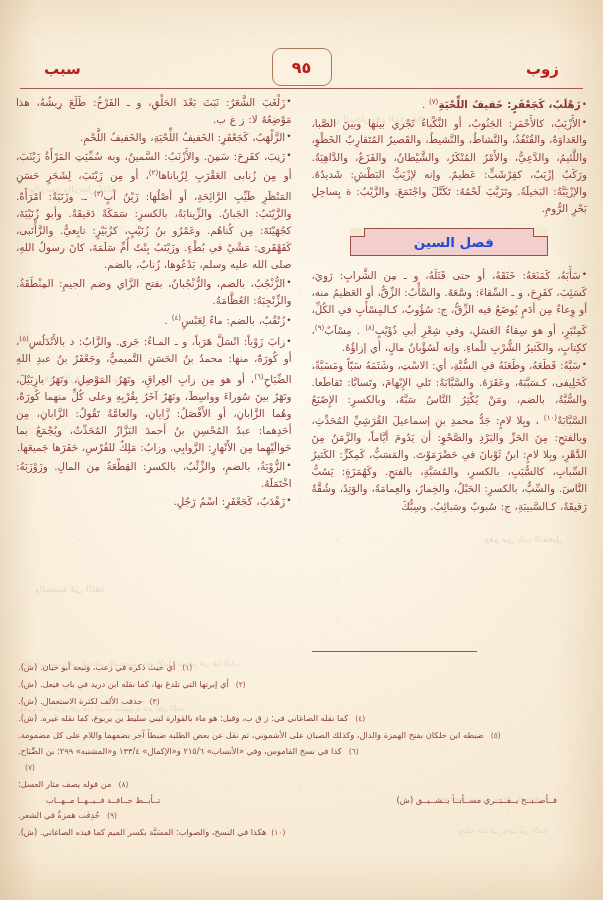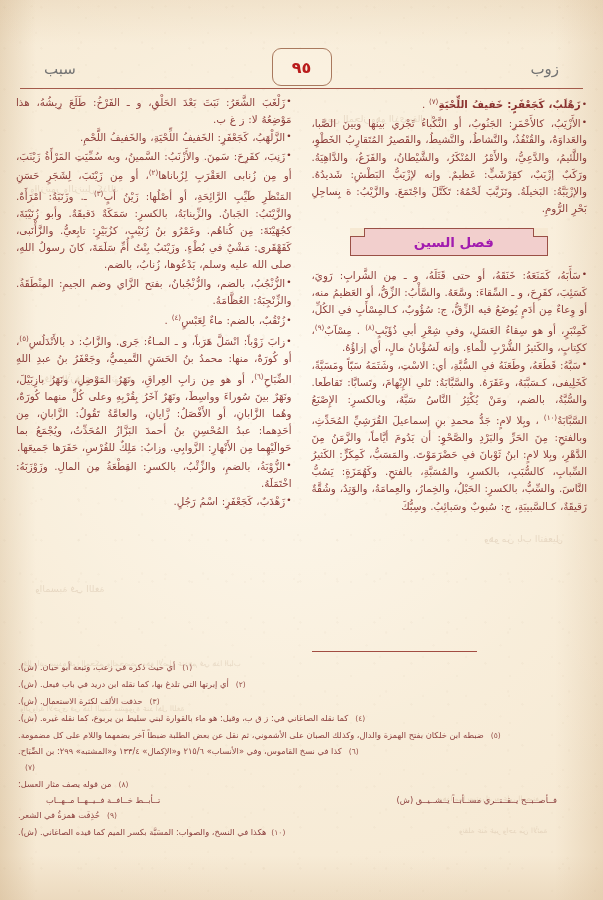--- a/index.html
+++ b/index.html
@@ -50,22 +50,22 @@
     top: 50px;
     left: 22px;
     right: 22px;
     height: 40px;
   }
   .hdr-word {
     position: absolute;
     top: 10px;
     font-family: "DejaVu Sans", sans-serif;
     font-size: 15px;
-    font-weight: normal;
-    color: #737373;
+    font-weight: bold;
+    color: #b91c1c;
     letter-spacing: 0.5px;
   }
   .hdr-right { right: 22px; text-align: right; }
   .hdr-left  { left: 22px; }
 
   .pagebox {
     position: absolute;
     left: 50%;
     transform: translateX(-50%);
     top: -2px;
@@ -165,21 +165,21 @@
     height: 9px;
     background: #f6e9d3;
     border-bottom: 1.1px solid #9a5046;
     box-sizing: border-box;
   }
   .fasl::before { left: -1.1px;  border-right: 1.1px solid #9a5046; }
   .fasl::after  { right: -1.1px; border-left: 1.1px solid #9a5046; }
   .fasl-label {
     font-size: 13.5px;
     font-weight: bold;
-    color: #a21caf;
+    color: #1d4ed8;
     letter-spacing: 0.6px;
     position: relative;
     z-index: 2;
     margin-left: 9px;
   }
 
   
   .fn-rule {
     position: absolute;
     top: 651px;

